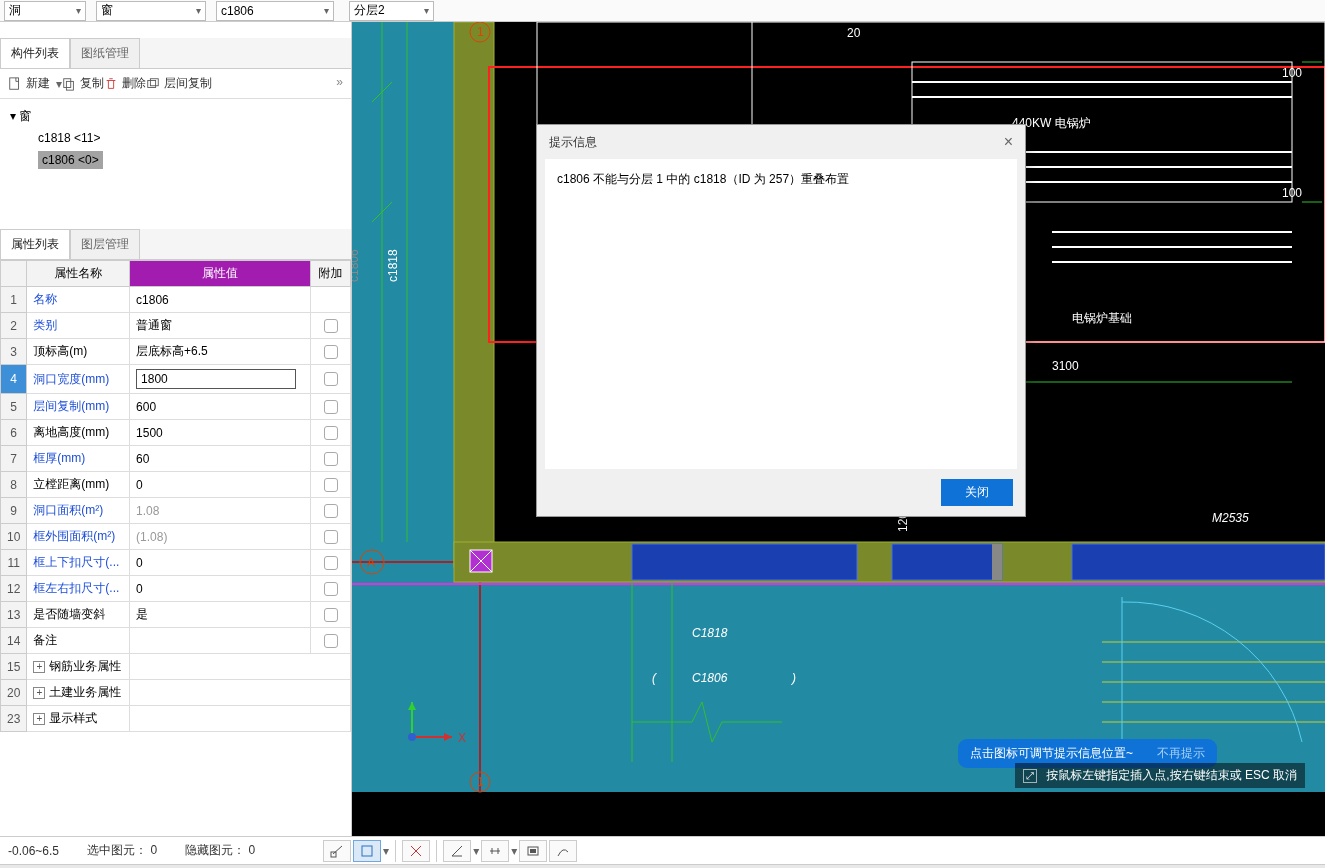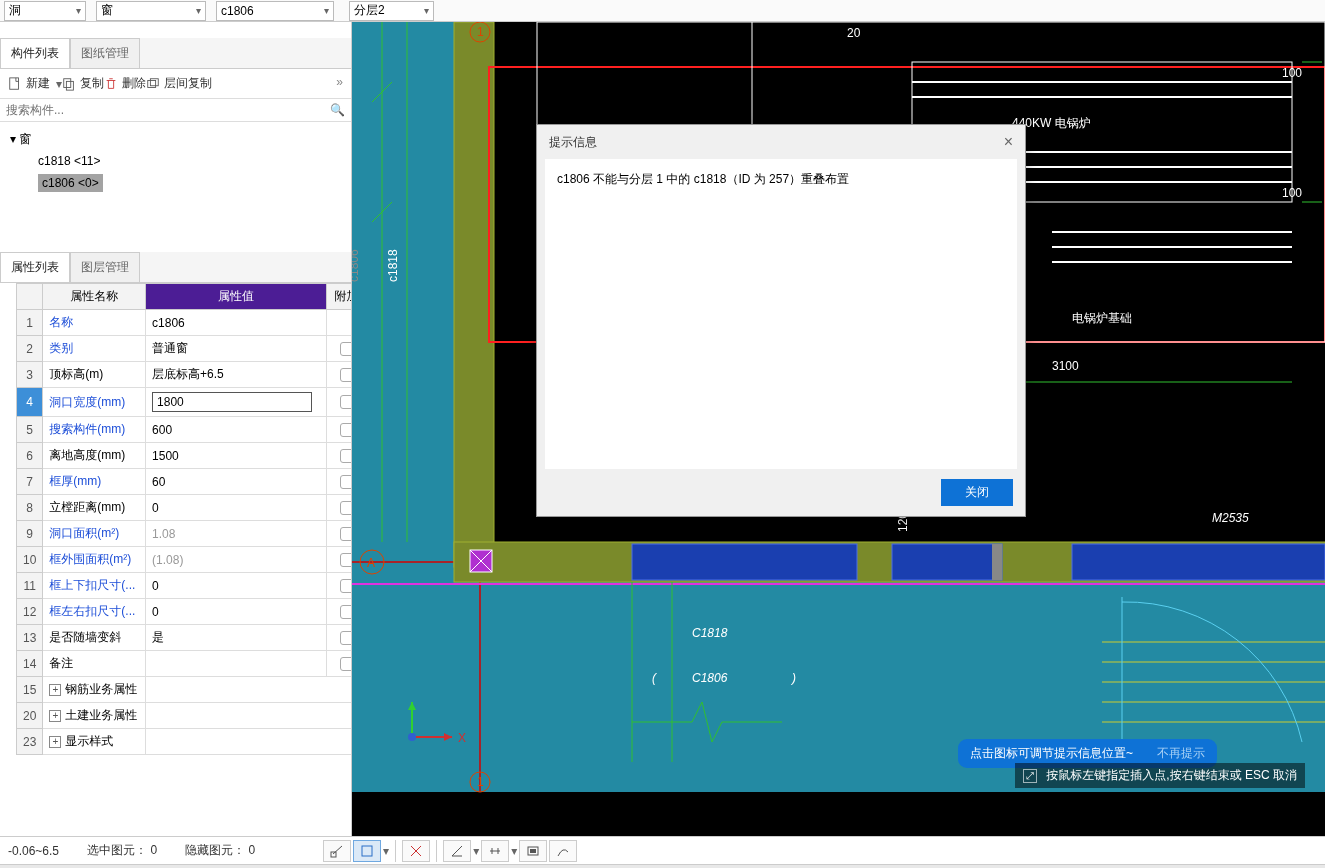--- a/index.html
+++ b/index.html
@@ -25,23 +25,23 @@
 .searchbox { display: flex; align-items: center; border-bottom: 1px solid #ddd; padding: 4px 6px; color: #888; }
 .searchbox input { border: none; outline: none; flex: 1; font-size: 12px; color: #555; }
 .searchbox .mag { color: #aaa; }
 
 .tree { padding: 6px 10px; flex: 0 0 130px; overflow: auto; }
 .tree-item { padding: 3px 0; }
 .tree-child { padding: 3px 0 3px 28px; }
 .tree-sel { background: #a3a3a3; display: inline-block; padding: 2px 4px; }
 
 .prop-tabs { display: flex; border-bottom: 1px solid #ccc; background: #f5f5f5; text-align: right; }
-.prop-table { border-collapse: collapse; width: 100%; margin-left: 16px; }
+.prop-table { border-collapse: collapse; width: 100%; }
 .prop-table th { background: #f3f3f3; border: 1px solid #ccc; padding: 4px; font-weight: normal; }
-.prop-table th.sel { background: #4c1d95; color: #fff; }
+.prop-table th.sel { background: #a21caf; color: #fff; }
 .prop-table td { border: 1px solid #ddd; padding: 4px 6px; height: 24px; }
 .prop-table td.rownum { background: #f3f3f3; text-align: center; width: 24px; color: #555; border-color:#ccc;}
 .prop-table tr.selrow td.rownum { background: #3d8fd8; color: #fff; }
 .prop-table td.link { color: #1d4ed8; }
 .prop-table td.gray { color: #999; }
 .prop-table td.chk { text-align: center; width: 40px; }
 .chkbox { display:inline-block;width:14px;height:14px;border:1px solid #aaa;border-radius:3px;vertical-align:middle; }
 .plus { display:inline-block;width:12px;height:12px;border:1px solid #888;text-align:center;line-height:10px;font-size:10px;margin-right:4px;color:#555; }
 .valinput { border:1px solid #555; padding:2px 4px; width:95%; background:#fff; }
 
@@ -119,24 +119,20 @@
       </div>
       <div class="toolbtn">
         <svg viewBox="0 0 16 16">
             <rect x="2" y="4" width="9" height="8" fill="none" stroke="#555"></rect>
             <rect x="5" y="2" width="9" height="8" fill="none" stroke="#555"></rect>
           </svg>
         <span>层间复制</span>
       </div>
       <span style="margin-left:auto;color:#888">»</span>
     </div>
-    <div class="searchbox">
-      <input placeholder="搜索构件..." style="">
-      <span class="mag">🔍</span>
-    </div>
     <div class="tree">
       <div class="tree-item">▾ <span>窗</span></div>
       <div class="tree-child"><span>c1818 &lt;11&gt;</span></div>
       <div class="tree-child"><span class="tree-sel">c1806 &lt;0&gt;</span></div>
     </div>
 
     <div class="prop-tabs">
       <div class="tab active">属性列表</div>
       <div class="tab">图层管理</div>
     </div>
@@ -170,21 +166,21 @@
               <td class="chk"><span class="chkbox"></span></td>
             </tr>
             <tr class="selrow">
               <td class="rownum">4</td>
               <td class="link">洞口宽度(mm)</td>
               <td><input class="valinput" value="1800" style=""></td>
               <td class="chk"><span class="chkbox"></span></td>
             </tr>
             <tr>
               <td class="rownum">5</td>
-              <td class="link">搜索构件(mm)</td>
+              <td class="link">层间复制(mm)</td>
               <td>600</td>
               <td class="chk"><span class="chkbox"></span></td>
             </tr>
             <tr>
               <td class="rownum">6</td>
               <td>离地高度(mm)</td>
               <td>1500</td>
               <td class="chk"><span class="chkbox"></span></td>
             </tr>
             <tr>

